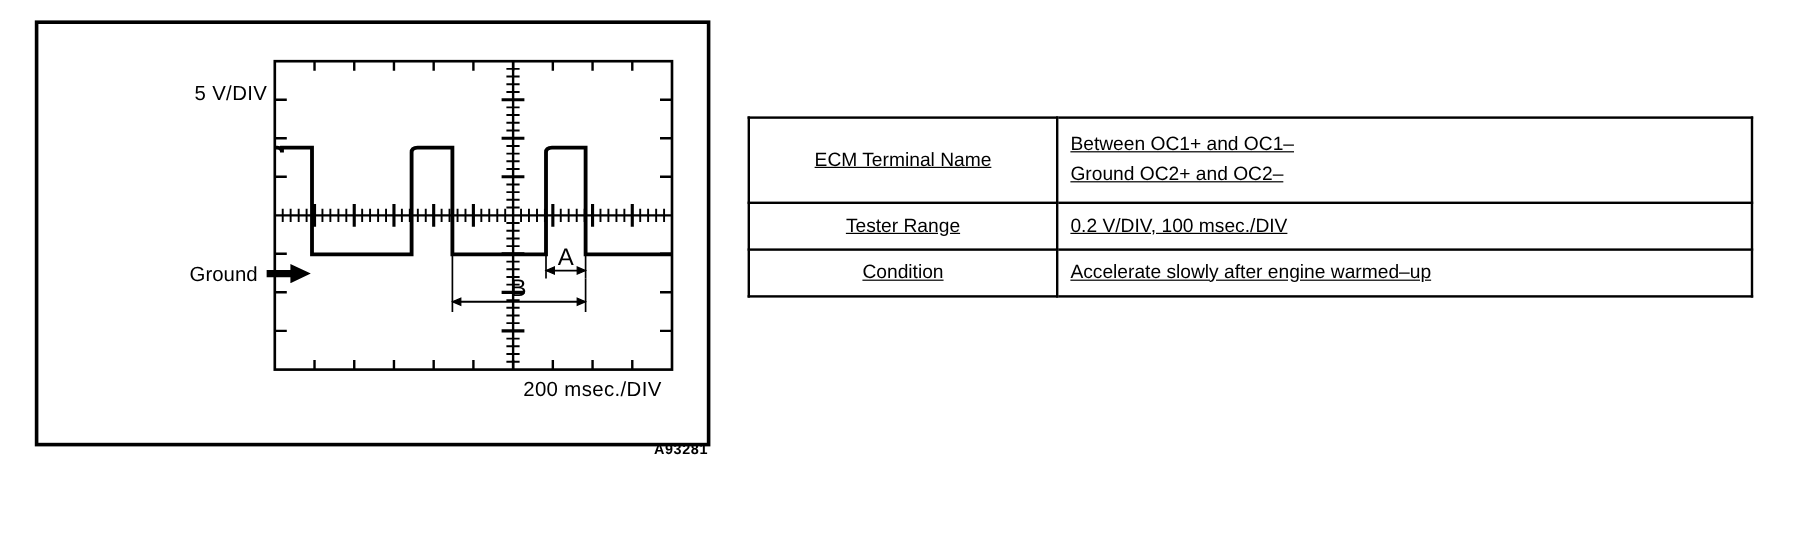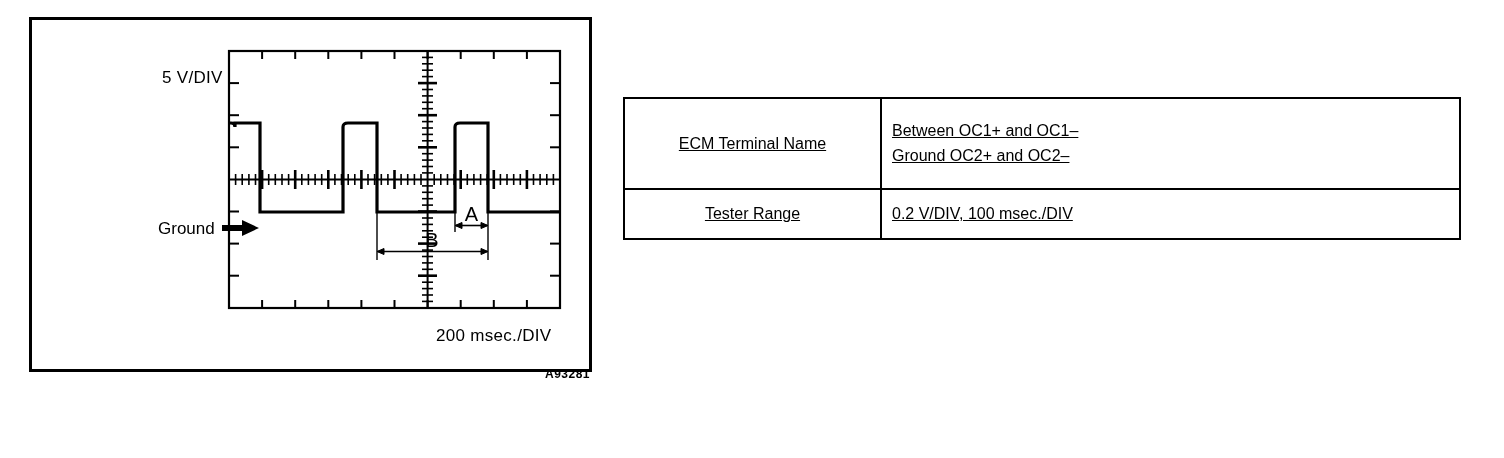--- a/index.html
+++ b/index.html
@@ -6,21 +6,21 @@
   body{width:1504px;height:458px;position:relative;overflow:hidden;
        font-family:"Liberation Sans",sans-serif;color:#000;}
 
   
   #scope-panel{position:absolute;left:29px;top:17px;width:563px;height:355px;
        border:3px solid #000;box-sizing:border-box;background:#fff;}
 
   #vdiv-label{position:absolute;left:130px;top:48px;font-size:17px;letter-spacing:.3px;}
   #ground-label{position:absolute;left:101px;top:199px;font-size:17px;margin-left:25px;}
   #ground-arrow{position:absolute;left:190px;top:200px;width:38px;height:16px;}
-  #time-label{position:absolute;left:404px;top:306px;font-size:17px;letter-spacing:.3px;text-align:center;}
+  #time-label{position:absolute;left:404px;top:295px;font-size:17px;letter-spacing:.3px;text-align:center;}
   #fig-id{position:absolute;left:513px;top:347px;font-size:12px;font-weight:bold;letter-spacing:.5px;}
 
   #scope-svg{position:absolute;left:0;top:0;}
 
   
   #spec-table{position:absolute;left:623px;top:97px;width:838px;height:143px;
        border-collapse:collapse;table-layout:fixed;background:#fff;text-decoration:underline;}
   #spec-table td{border:2px solid #000;padding:0 10px;font-size:16px;vertical-align:middle;}
   #spec-table td.keycell{width:235px;text-align:center;}
   #spec-table td.valcell{text-align:left;}
@@ -223,14 +223,18 @@
       <td class="keycell">ECM Terminal Name</td>
       <td class="valcell">
         <span class="line">Between OC1+ and OC1–</span>
         <span class="line">Ground OC2+ and OC2–</span>
       </td>
     </tr>
     <tr class="short">
       <td class="keycell">Tester Range</td>
       <td class="valcell">0.2 V/DIV, 100 msec./DIV</td>
     </tr>
+    <tr class="short">
+      <td class="keycell">Condition</td>
+      <td class="valcell">Accelerate slowly after engine warmed–up</td>
+    </tr>
   </tbody>
 </table>
 
 </body></html>

